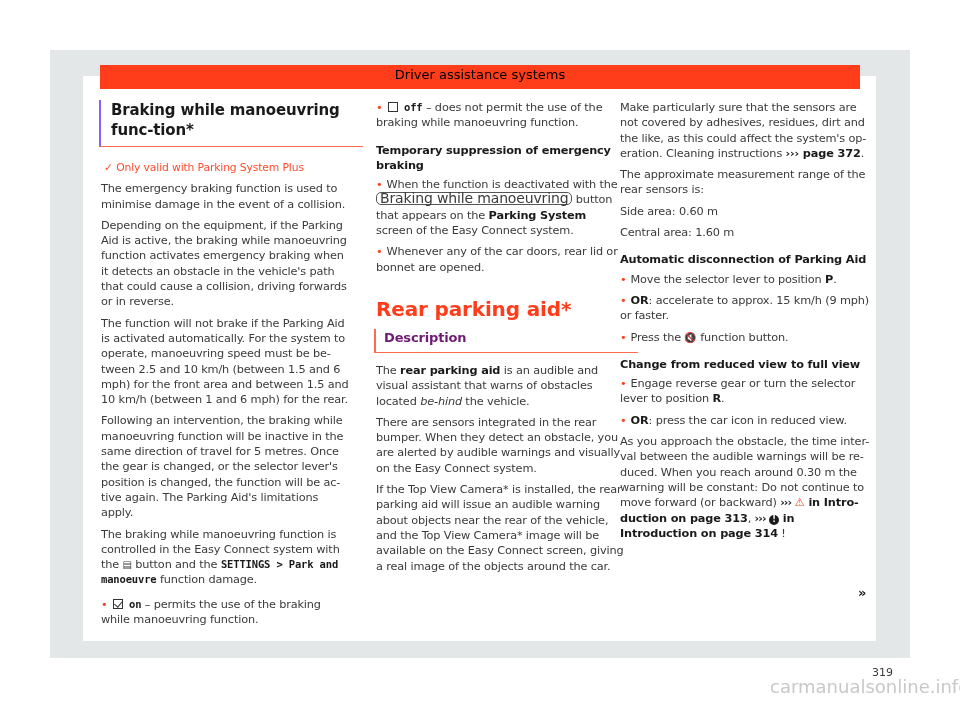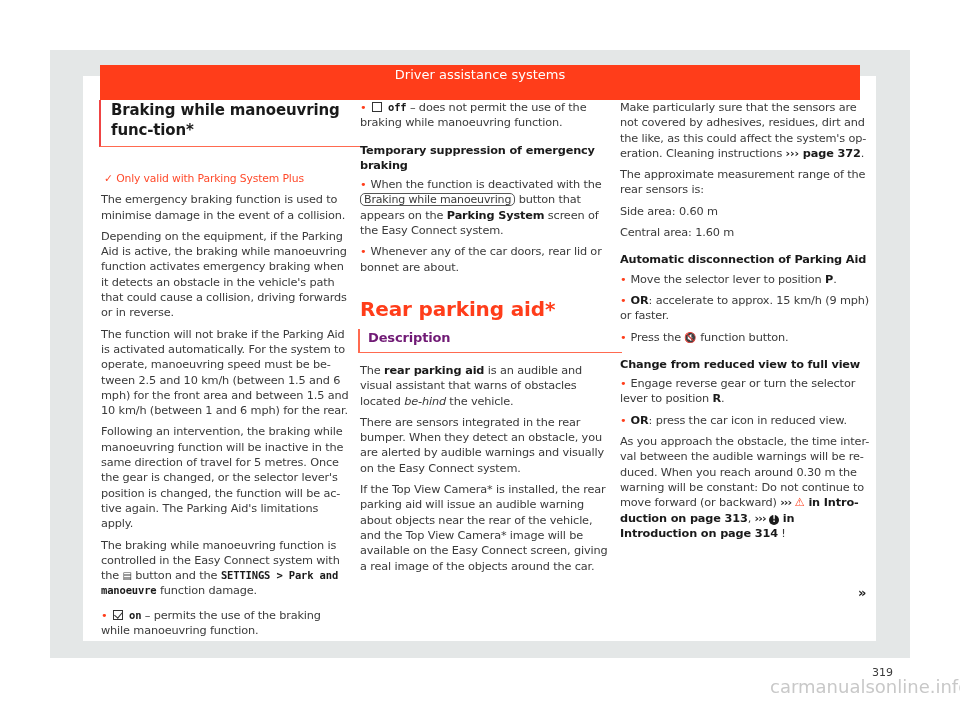--- a/index.html
+++ b/index.html
@@ -1,36 +1,36 @@
 <!DOCTYPE html>
 <html><head>
 <meta charset="utf-8">
 <style>
   * { box-sizing: border-box; margin: 0; padding: 0; }
   html, body { width: 960px; height: 708px; background: #ffffff; overflow: hidden; }
   body { font-family: "DejaVu Sans", sans-serif; color: #3a3a3a; position: relative; }
   .frame { position: absolute; left: 50px; top: 50px; width: 860px; height: 608px; background: #e4e7e7; }
   .page { position: absolute; left: 83px; top: 76px; width: 793px; height: 565px; background: #ffffff; }
-  .header-bar { position: absolute; left: 100px; top: 65px; width: 760px; height: 35px; background: #ff3d1a; color: #ffffff;
+  .header-bar { position: absolute; left: 100px; top: 65px; width: 760px; height: 24px; background: #ff3d1a; color: #000000;
     font-size: 13px; text-align: center; line-height: 20px; font-family: "DejaVu Sans", sans-serif; }
   .col { position: absolute; top: 100px; width: 250px; font-size: 11.3px; line-height: 15.3px; color: #3a3a3a; letter-spacing: -0.15px; }
   .col1 { left: 101px; }
-  .col2 { left: 360px; }
+  .col2 { left: 376px; }
   .col3 { left: 620px; }
   .col p { margin-bottom: 6px; }
-  .h2box { border-left: 2px solid #ef4444; border-bottom: 1px solid #ff6a50; padding: 0 0 6px 10px; margin-left: -2px; margin-right: -12px; margin-bottom: 24px; }
+  .h2box { border-left: 2px solid #8b5cf6; border-bottom: 1px solid #ff6a50; padding: 0 0 6px 10px; margin-left: -2px; margin-right: -12px; margin-bottom: 13px; }
   .h2 { font-size: 15px; line-height: 20px; font-weight: bold; color: #1a1a1a; }
   .valid { color: #ff4a2b; font-size: 10.8px; margin-bottom: 7px; padding-left: 3px; }
   .mono { font-family: "DejaVu Sans Mono", monospace; font-weight: bold; font-size: 10.5px; color: #1a1a1a; }
   .bold { font-weight: bold; color: #1a1a1a; }
   .bullet { color: #ff3d1a; margin-right: 4px; }
   .subhead { font-weight: bold; color: #1a1a1a; margin-top: 12px; margin-bottom: 4px !important; }
   .boxicon { display: inline-block; width: 10px; height: 10px; border: 1px solid #333; vertical-align: -1px; margin: 0 3px 0 1px; position: relative; }
   .boxicon.checked::after { content: ""; position: absolute; left: 2px; top: -1px; width: 4px; height: 7px; border-right: 1.5px solid #333; border-bottom: 1.5px solid #333; transform: rotate(40deg); }
-  .btnlabel { display: inline-block; border: 1px solid #555; border-radius: 5px; font-size: 11px; line-height: 11px; padding: 0 3px; color: #3a3a3a; }
+  .btnlabel { display: inline-block; border: 1px solid #555; border-radius: 5px; font-size: 14px; line-height: 11px; padding: 0 3px; color: #3a3a3a; }
   .section-title { font-size: 20px; font-weight: bold; color: #ff3d1a; margin-top: 22px; margin-bottom: 8px; line-height: 24px; }
   .h3box { border-left: 2px solid #ff6a50; border-bottom: 1px solid #ff6a50; padding: 0 0 5px 8px; margin-left: -2px; margin-right: -12px; margin-bottom: 10px; }
   .h3 { font-size: 13px; font-weight: bold; color: #701a75; line-height: 18px; }
   .arrows { font-weight: bold; color: #1a1a1a; letter-spacing: -1px; }
   .warn { color: #ff3d1a; }
   .info-circle { display: inline-block; width: 10px; height: 10px; border-radius: 50%; background: #1a1a1a; color: #fff; font-size: 8px; line-height: 10px; text-align: center; font-weight: bold; vertical-align: 0px; }
   .cont { position: absolute; left: 858px; top: 585px; font-weight: bold; font-size: 13px; color: #1a1a1a; }
   .pagenum { position: absolute; left: 872px; top: 666px; font-size: 11px; color: #3a3a3a; }
   .watermark { position: absolute; left: 770px; top: 676px; font-size: 18px; color: #c8c8c8; font-family: "DejaVu Sans", sans-serif; }
   .icon-inline { font-size: 10px; }
@@ -66,21 +66,21 @@
 <div class="col col2">
   <p>
     <span class="bullet">•</span><span class="boxicon"></span>
     <span class="mono">off</span><span> – does not permit the use of the braking while manoeuvring function.</span>
   </p>
   <p class="subhead">Temporary suppression of emergency braking</p>
   <p>
     <span class="bullet">•</span><span>When the function is deactivated with the </span><span class="btnlabel">Braking while manoeuvring</span><span> button that appears on the </span><span class="bold">Parking System</span><span> screen of the Easy Connect system.</span>
   </p>
   <p>
-    <span class="bullet">•</span><span>Whenever any of the car doors, rear lid or bonnet are about.</span>
+    <span class="bullet">•</span><span>Whenever any of the car doors, rear lid or bonnet are opened.</span>
   </p>
   <div class="section-title">Rear parking aid*</div>
   <div class="h3box">
     <div class="h3">Description</div>
   </div>
   <p>
     <span>The </span><span class="bold">rear parking aid</span><span> is an audible and visual assistant that warns of obstacles located </span><i>be-hind</i><span> the vehicle.</span>
   </p>
   <p>There are sensors integrated in the rear bumper. When they detect an obstacle, you are alerted by audible warnings and visually on the Easy Connect system.</p>
   <p>If the Top View Camera* is installed, the rear parking aid will issue an audible warning about objects near the rear of the vehicle, and the Top View Camera* image will be available on the Easy Connect screen, giving a real image of the objects around the car.</p>

